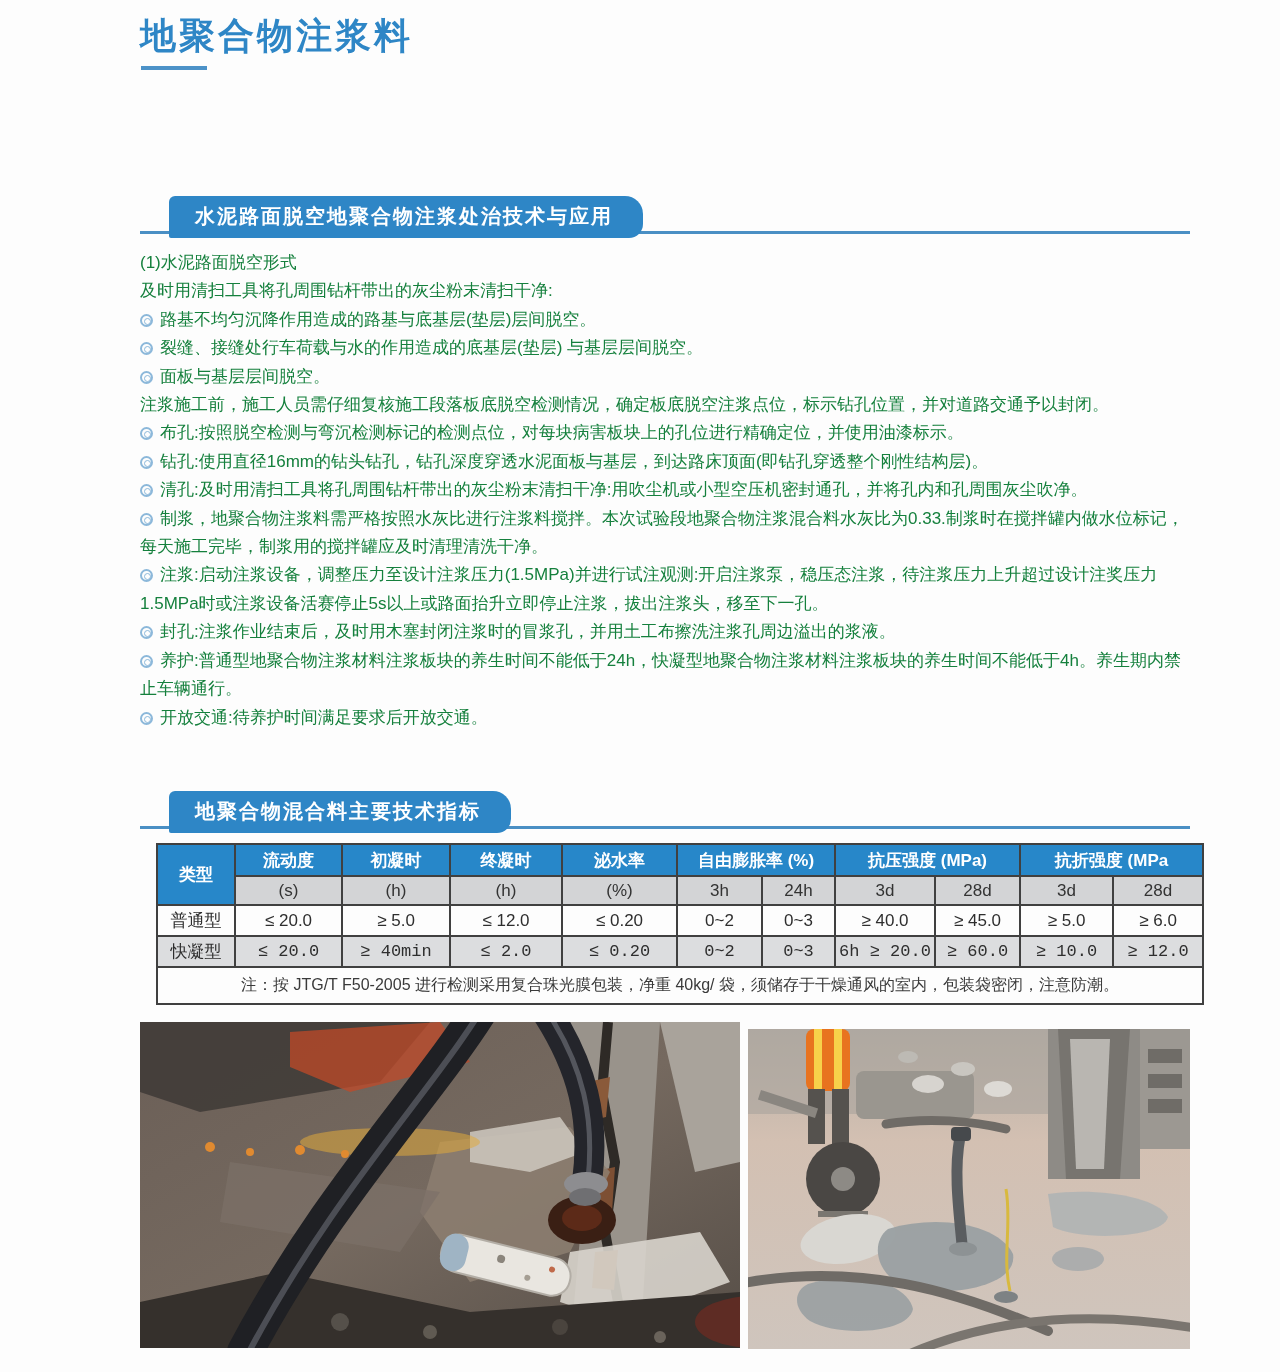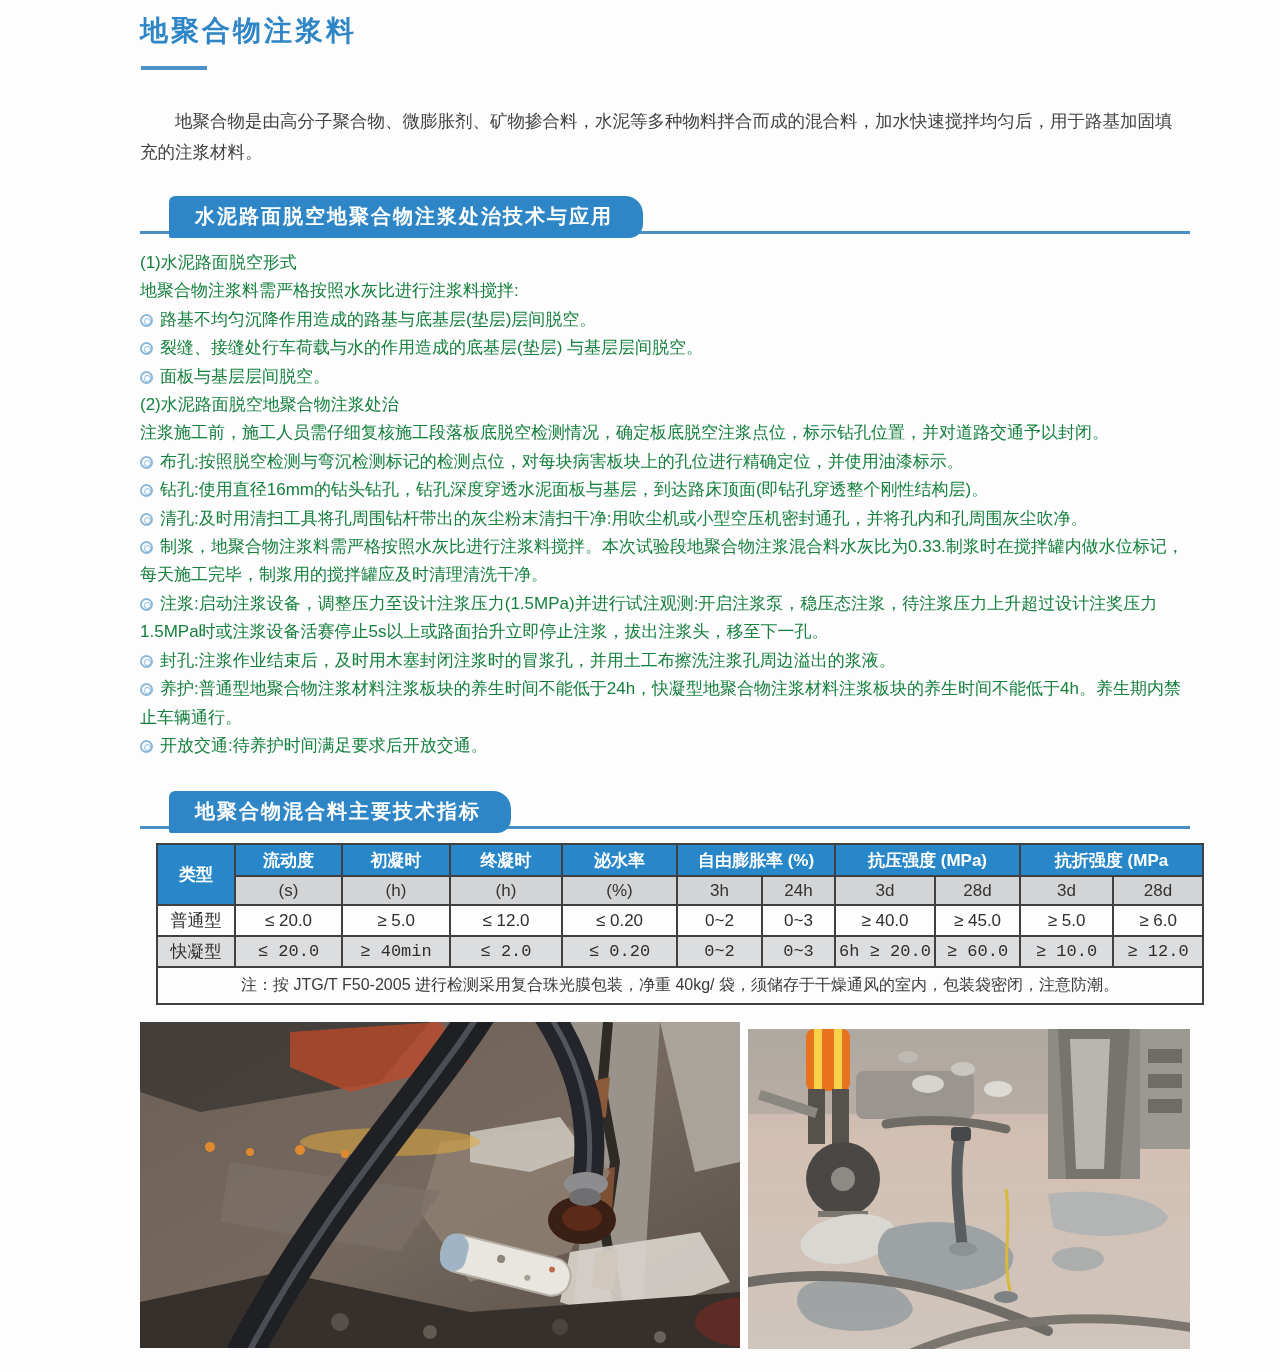--- a/index.html
+++ b/index.html
@@ -3,21 +3,21 @@
 <meta charset="utf-8">
 <style>
   * { box-sizing: border-box; }
   html,body { margin:0; padding:0; background:#ffffff; }
   .page {
     position:relative; width:1280px; height:1372px; background:#fdfdfd;
     font-family:"Liberation Sans", sans-serif; color:#3f3f3f; overflow:hidden;
   }
   .page-title {
     position:absolute; left:140px; top:12px; margin:0;
-    font-size:28px; font-weight:bold; color:#2e86c6; letter-spacing:3px;
+    font-size:36px; font-weight:bold; color:#2e86c6; letter-spacing:3px;
   }
   .title-underline {
     position:absolute; left:141px; top:66px; width:66px; height:4px; background:#4c92c8;
   }
   .intro {
     position:absolute; left:140px; top:106px; width:1048px; margin:0;
     font-size:17.5px; line-height:31px; text-indent:2em; color:#424242;
   }
   .banner { position:absolute; left:140px; width:1050px; height:40px;padding-left:29px; }
   .banner .tab {
@@ -60,34 +60,32 @@
   .photo-right { position:absolute; left:608px; top:7px; }
 </style>
 </head>
 <body>
 
 <div class="page">
 
   <h1 class="page-title">地聚合物注浆料</h1>
   <div class="title-underline"></div>
 
-  <p class="intro">地聚合物是由高分子聚合物、微膨胀剂、矿物掺合料，水泥等多种物料拌合而成的混合料，加水快速搅拌均匀后，用于路基加固填充的注浆材料。</p>
 
   <div class="banner" style="top:196px;">
     <span class="tab">水泥路面脱空地聚合物注浆处治技术与应用</span>
     <span class="banner-line"></span>
   </div>
 
   <div class="body-text">
     <p><span>(1)水泥路面脱空形式</span></p>
-    <p><span>地聚合物注浆料需严格按照水灰比进行注浆料搅拌:</span></p>
+    <p><span>及时用清扫工具将孔周围钻杆带出的灰尘粉末清扫干净:</span></p>
     <p><span class="ring-bullet"></span><span>路基不均匀沉降作用造成的路基与底基层(垫层)层间脱空。</span></p>
     <p><span class="ring-bullet"></span><span>裂缝、接缝处行车荷载与水的作用造成的底基层(垫层) 与基层层间脱空。</span></p>
     <p><span class="ring-bullet"></span><span>面板与基层层间脱空。</span></p>
-    <p><span>(2)水泥路面脱空地聚合物注浆处治</span></p>
     <p><span>注浆施工前，施工人员需仔细复核施工段落板底脱空检测情况，确定板底脱空注浆点位，标示钻孔位置，并对道路交通予以封闭。</span></p>
     <p><span class="ring-bullet"></span><span>布孔:按照脱空检测与弯沉检测标记的检测点位，对每块病害板块上的孔位进行精确定位，并使用油漆标示。</span></p>
     <p><span class="ring-bullet"></span><span>钻孔:使用直径16mm的钻头钻孔，钻孔深度穿透水泥面板与基层，到达路床顶面(即钻孔穿透整个刚性结构层)。</span></p>
     <p><span class="ring-bullet"></span><span>清孔:及时用清扫工具将孔周围钻杆带出的灰尘粉末清扫干净:用吹尘机或小型空压机密封通孔，并将孔内和孔周围灰尘吹净。</span></p>
     <p><span class="ring-bullet"></span><span>制浆，地聚合物注浆料需严格按照水灰比进行注浆料搅拌。本次试验段地聚合物注浆混合料水灰比为0.33.制浆时在搅拌罐内做水位标记，每天施工完毕，制浆用的搅拌罐应及时清理清洗干净。</span></p>
     <p><span class="ring-bullet"></span><span>注浆:启动注浆设备，调整压力至设计注浆压力(1.5MPa)并进行试注观测:开启注浆泵，稳压态注浆，待注浆压力上升超过设计注奖压力1.5MPa时或注浆设备活赛停止5s以上或路面抬升立即停止注浆，拔出注浆头，移至下一孔。</span></p>
     <p><span class="ring-bullet"></span><span>封孔:注浆作业结束后，及时用木塞封闭注浆时的冒浆孔，并用土工布擦洗注浆孔周边溢出的浆液。</span></p>
     <p><span class="ring-bullet"></span><span>养护:普通型地聚合物注浆材料注浆板块的养生时间不能低于24h，快凝型地聚合物注浆材料注浆板块的养生时间不能低于4h。养生期内禁止车辆通行。</span></p>
     <p><span class="ring-bullet"></span><span>开放交通:待养护时间满足要求后开放交通。</span></p>
   </div>

